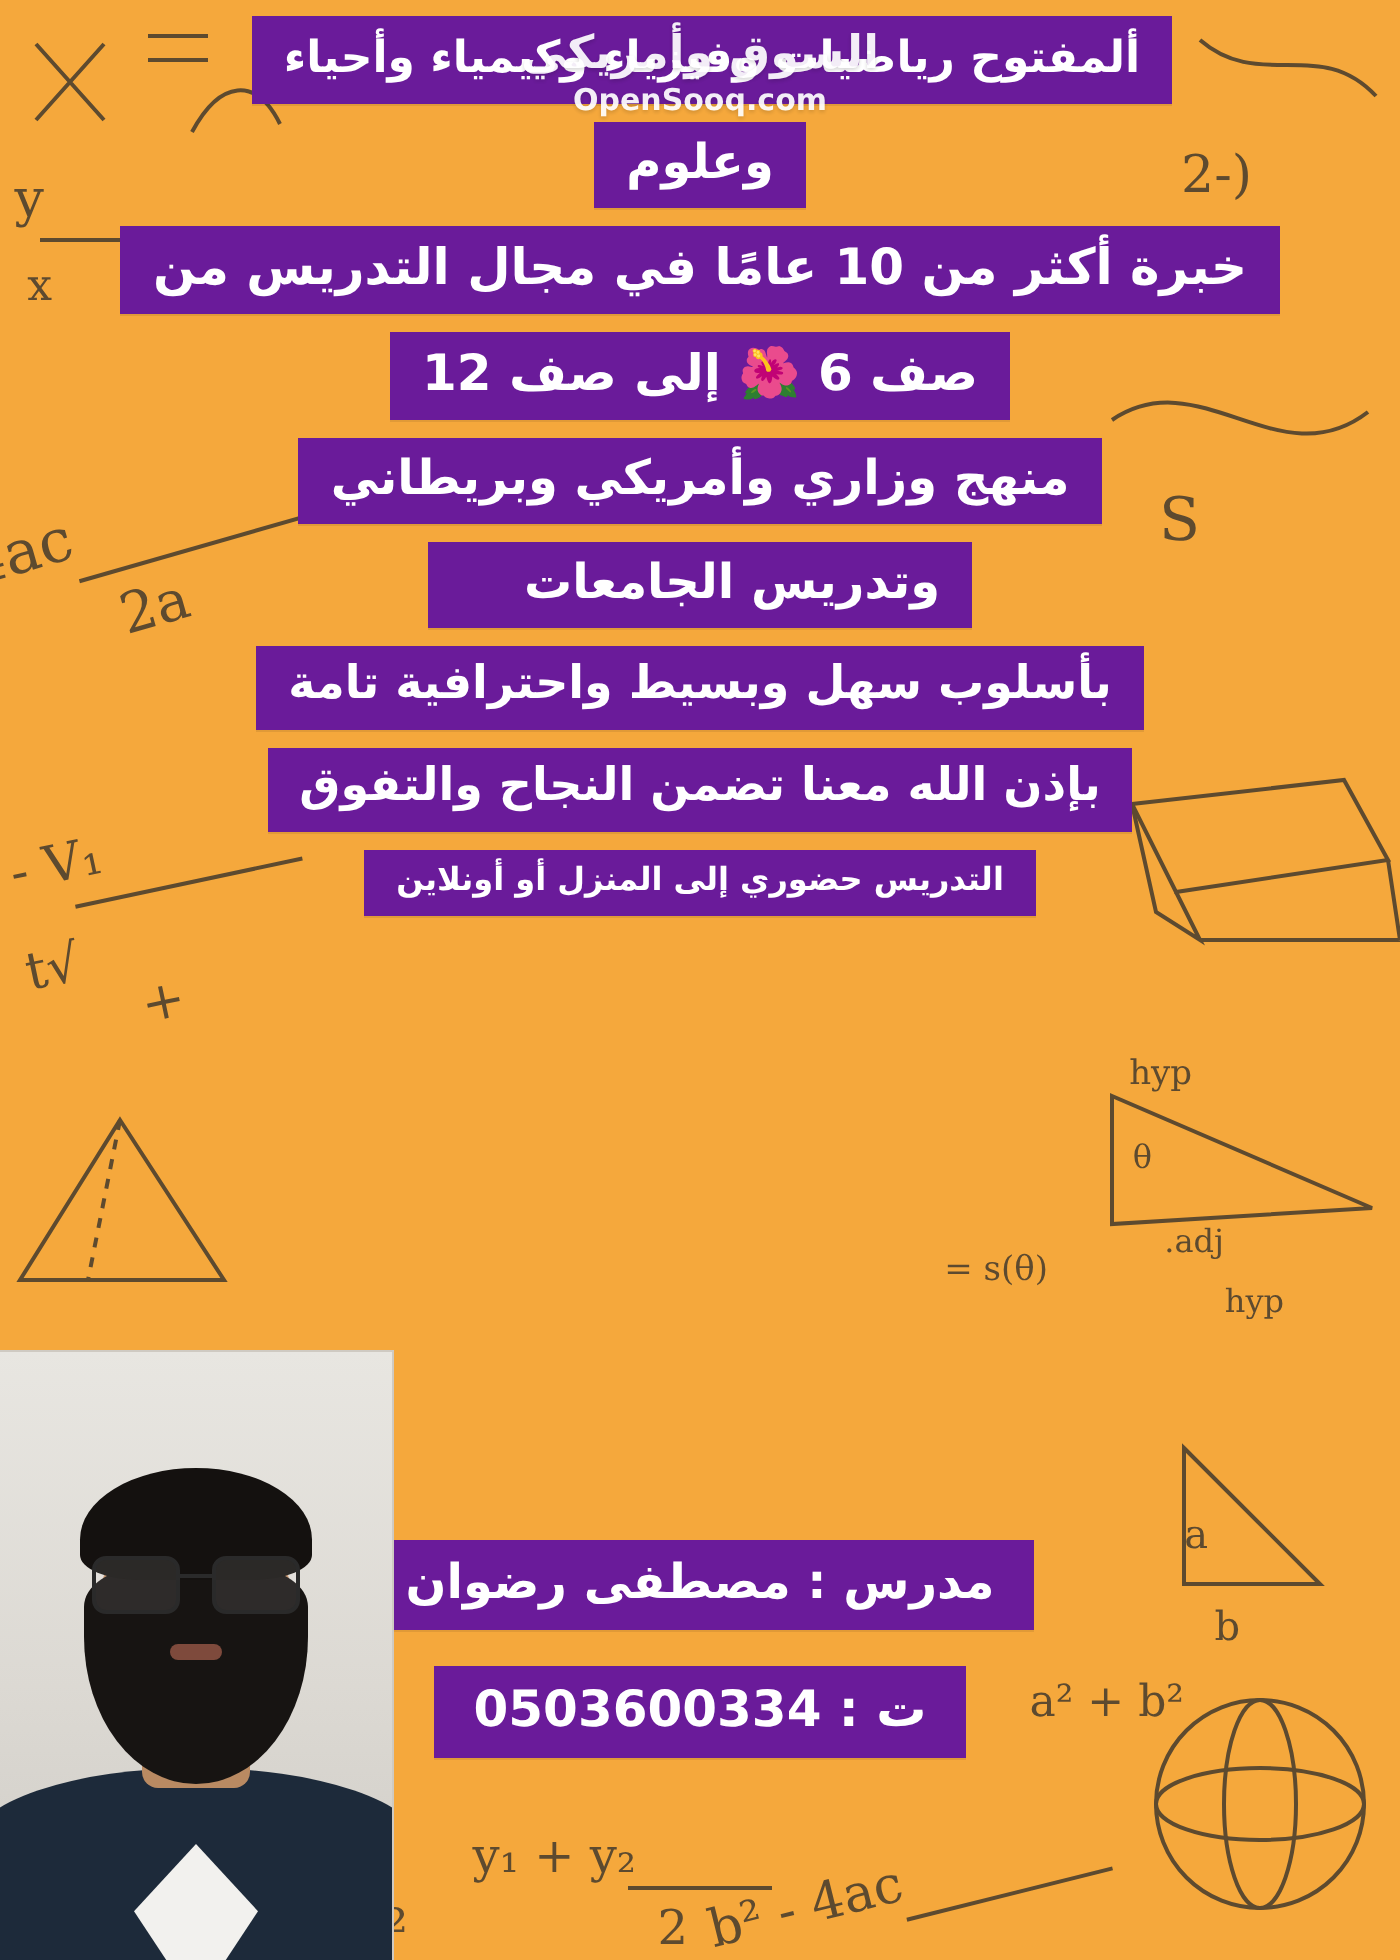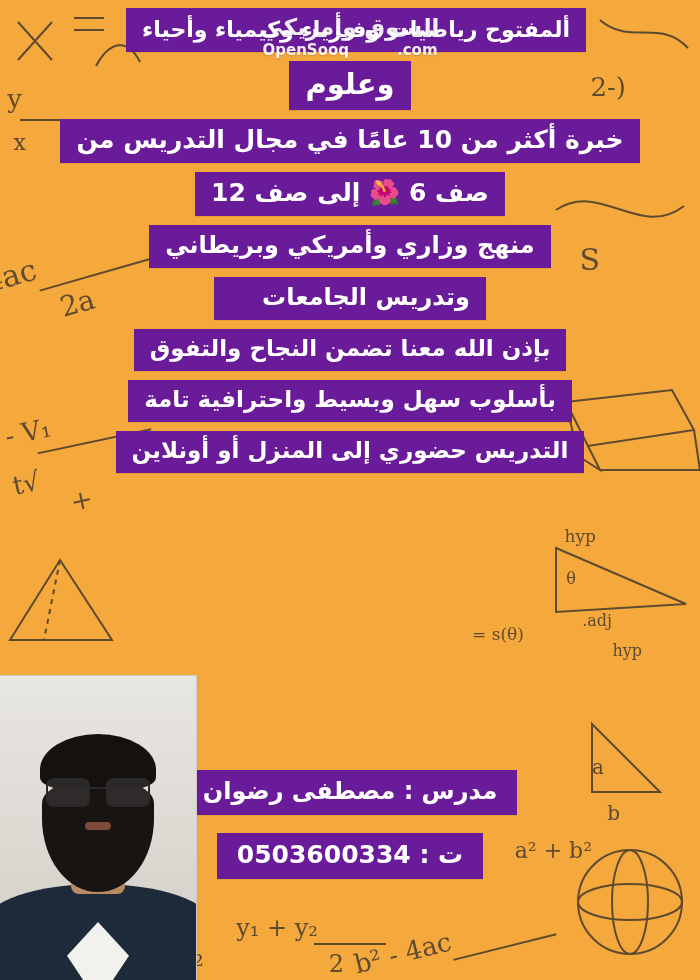--- a/index.html
+++ b/index.html
@@ -42,21 +42,21 @@
     font-weight: bold;
     letter-spacing: .5px;
     text-shadow: 0 1px 2px rgba(0,0,0,.18);
   }
   .watermark .wm-bottom {
     font-size: 15px;
     font-weight: bold;
     margin-top: 1px;
     text-shadow: 0 1px 2px rgba(0,0,0,.18);
   }
-  .watermark .wm-bottom .wm-accent { color: #ffffff; padding-left: 48px; }
+  .watermark .wm-bottom .wm-accent { color: #ffffff; }
 
   
   .bands {
     position: absolute;
     top: 8px;
     left: 0;
     right: 0;
     z-index: 4;
     display: flex;
     flex-direction: column;
@@ -67,28 +67,28 @@
     color: #ffffff;
     font-weight: bold;
     text-align: center;
     line-height: 1.25;
     padding: 5px 16px 8px;
     margin: 0 0 9px 0;
     white-space: nowrap;
     box-shadow: 0 1px 0 rgba(0,0,0,.08);
   }
   .band.b1 { font-size: 22px; padding-top: 8px; margin-left: 12px; }
-  .band.b2 { font-size: 29px; }
+  .band.b2 { font-size: 24px; }
   .band.b3 { font-size: 25px; }
   .band.b4 { font-size: 25px; }
   .band.b5 { font-size: 24px; }
   .band.b6 { font-size: 24px; padding-left: 48px; }
   .band.b7 { font-size: 23px; }
   .band.b8 { font-size: 23px; }
-  .band.b9 { font-size: 23px; }
+  .band.b9 { font-size: 16px; }
 
   
   .contact {
     position: absolute;
     left: 0;
     right: 0;
     top: 770px;
     z-index: 4;
     display: flex;
     flex-direction: column;
@@ -276,22 +276,22 @@
     </div>
   </div>
 
   <div class="bands">
     <div class="band b1">ألمفتوح رياضيات وفيزياء وكيمياء وأحياء</div>
     <div class="band b2">وعلوم</div>
     <div class="band b3">خبرة أكثر من 10 عامًا في مجال التدريس من</div>
     <div class="band b4">صف 6 🌺 إلى صف 12</div>
     <div class="band b5">منهج وزاري وأمريكي وبريطاني</div>
     <div class="band b6">وتدريس الجامعات</div>
+    <div class="band b7">بأسلوب سهل وبسيط واحترافية تامة</div>
     <div class="band b8">بإذن الله معنا تضمن النجاح والتفوق</div>
-    <div class="band b7">بأسلوب سهل وبسيط واحترافية تامة</div>
     <div class="band b9">التدريس حضوري إلى المنزل أو أونلاين</div>
   </div>
 
   <div class="contact">
     <div class="band">مدرس : مصطفى رضوان</div>
     <div class="band phone">ت : 0503600334</div>
   </div>
 
   <div class="photo">
     <div class="bg-wall"></div>

